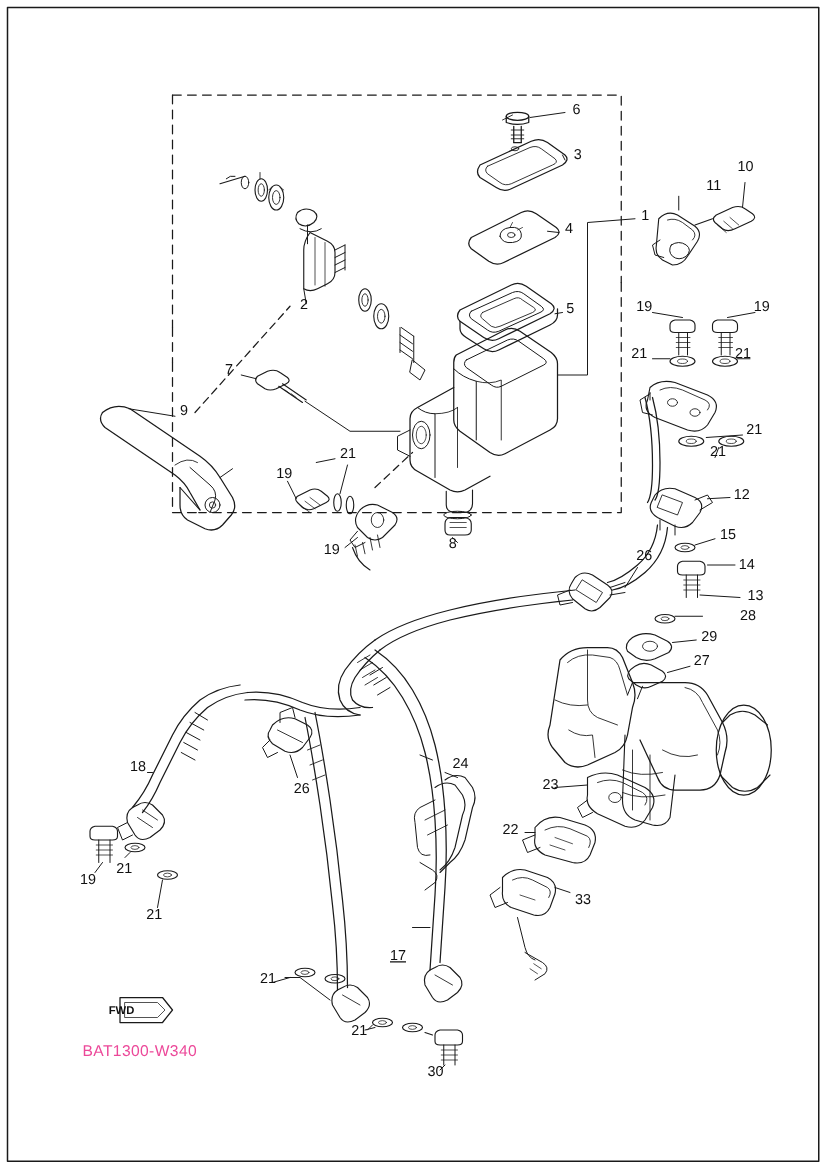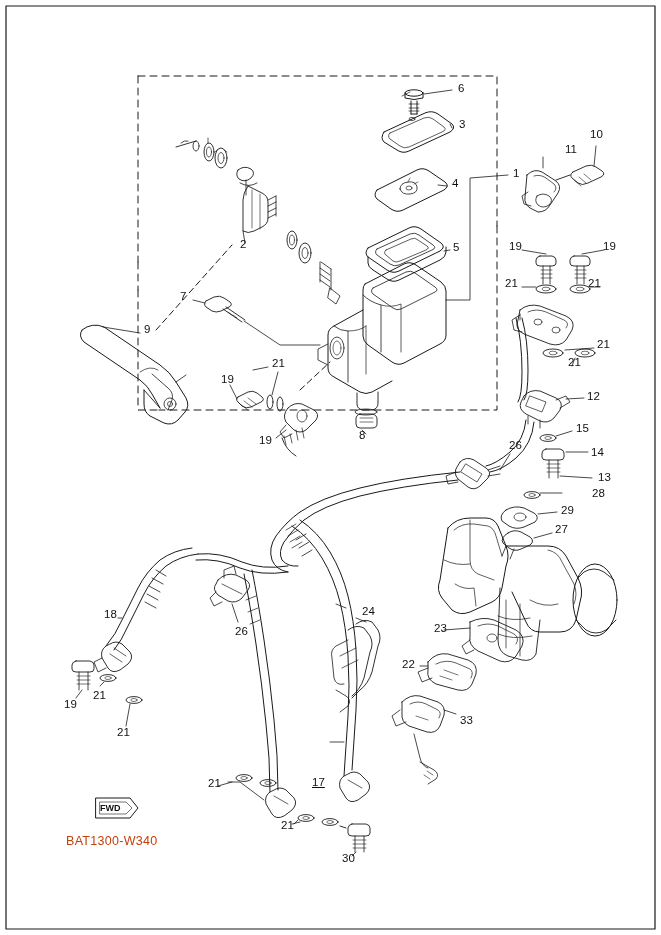--- a/index.html
+++ b/index.html
@@ -29,21 +29,21 @@
     font-family: "Liberation Sans", sans-serif;
     font-size: 11.5px;
     color: #111111;
     white-space: nowrap;
     line-height: 1;
   }
   .partcode {
     position: absolute;
     font-family: "Liberation Sans", sans-serif;
     font-size: 12.5px;
-    color: #c2410c;
+    color: #ec4899;
     letter-spacing: 0.3px;
     white-space: nowrap;
   }
   .fwd-label {
     position: absolute;
     font-family: "Liberation Sans", sans-serif;
     font-size: 9px;
     font-weight: bold;
     color: #111111;
     white-space: nowrap;
@@ -490,22 +490,22 @@
   <div class="callout" style="left:555px; top:524px;text-align:center;">27</div>
   <div class="callout" style="left:104px; top:609px;">18</div>
   <div class="callout" style="left:235px; top:626px;">26</div>
   <div class="callout" style="left:362px; top:606px;">24</div>
   <div class="callout" style="left:402px; top:623px;margin-left:32px;">23</div>
   <div class="callout" style="left:402px; top:659px;">22</div>
   <div class="callout" style="left:64px; top:699px;">19</div>
   <div class="callout" style="left:93px; top:690px;">21</div>
   <div class="callout" style="left:117px; top:727px;">21</div>
   <div class="callout" style="left:460px; top:715px;">33</div>
-  <div class="callout" style="left:312px; top:777px;text-decoration:underline;">17</div>
+  <div class="callout" style="left:312px; top:760px;text-decoration:underline;">17</div>
   <div class="callout" style="left:208px; top:778px;">21</div>
   <div class="callout" style="left:281px; top:820px;">21</div>
   <div class="callout" style="left:342px; top:853px;">30</div>
 
-  <div class="fwd-label" style="left:100px; top:803px;">FWD</div>
+  <div class="fwd-label" style="left:87px; top:803px;">FWD</div>
 
   <div class="partcode" style="left:66px; top:834px;">BAT1300-W340</div>
 
 </div>
 
 </body></html>

